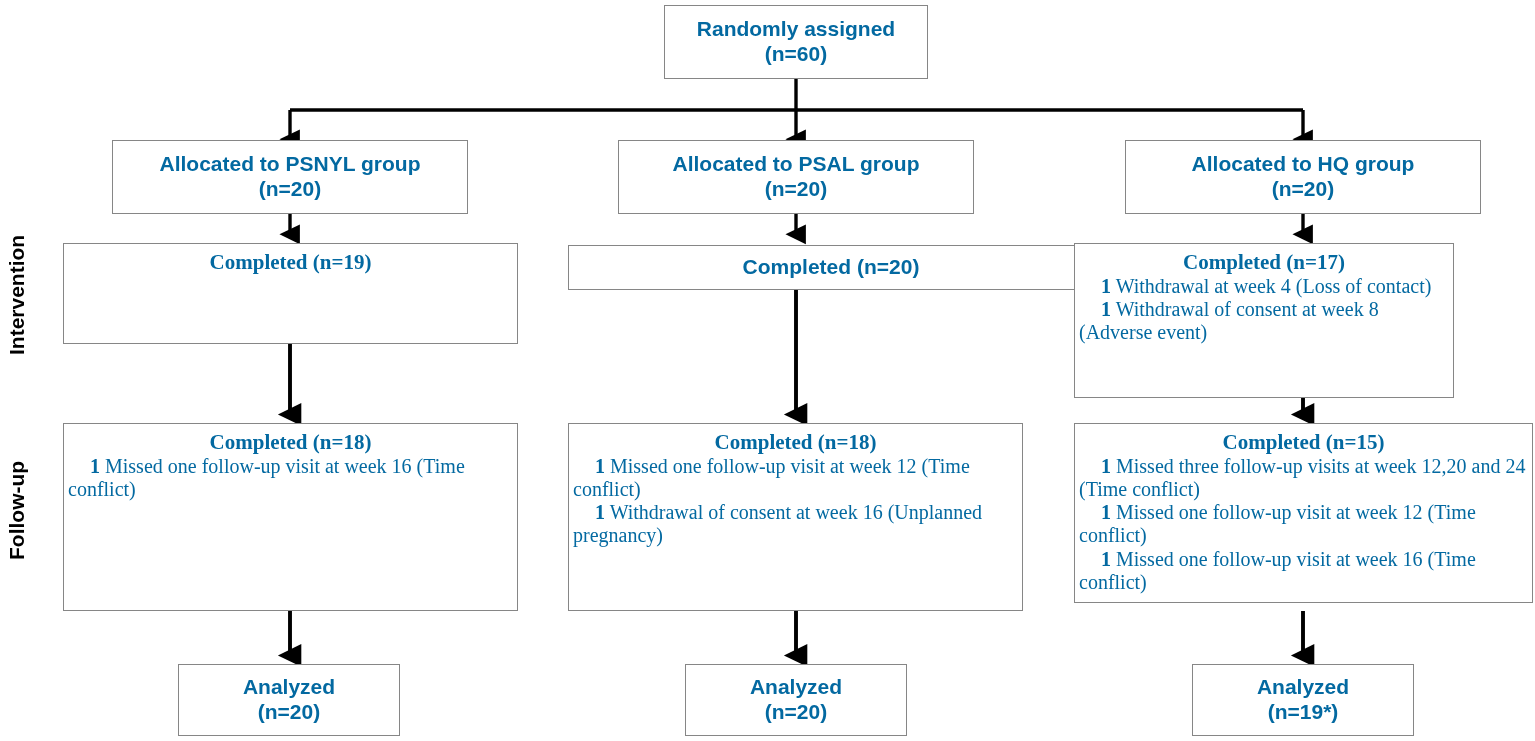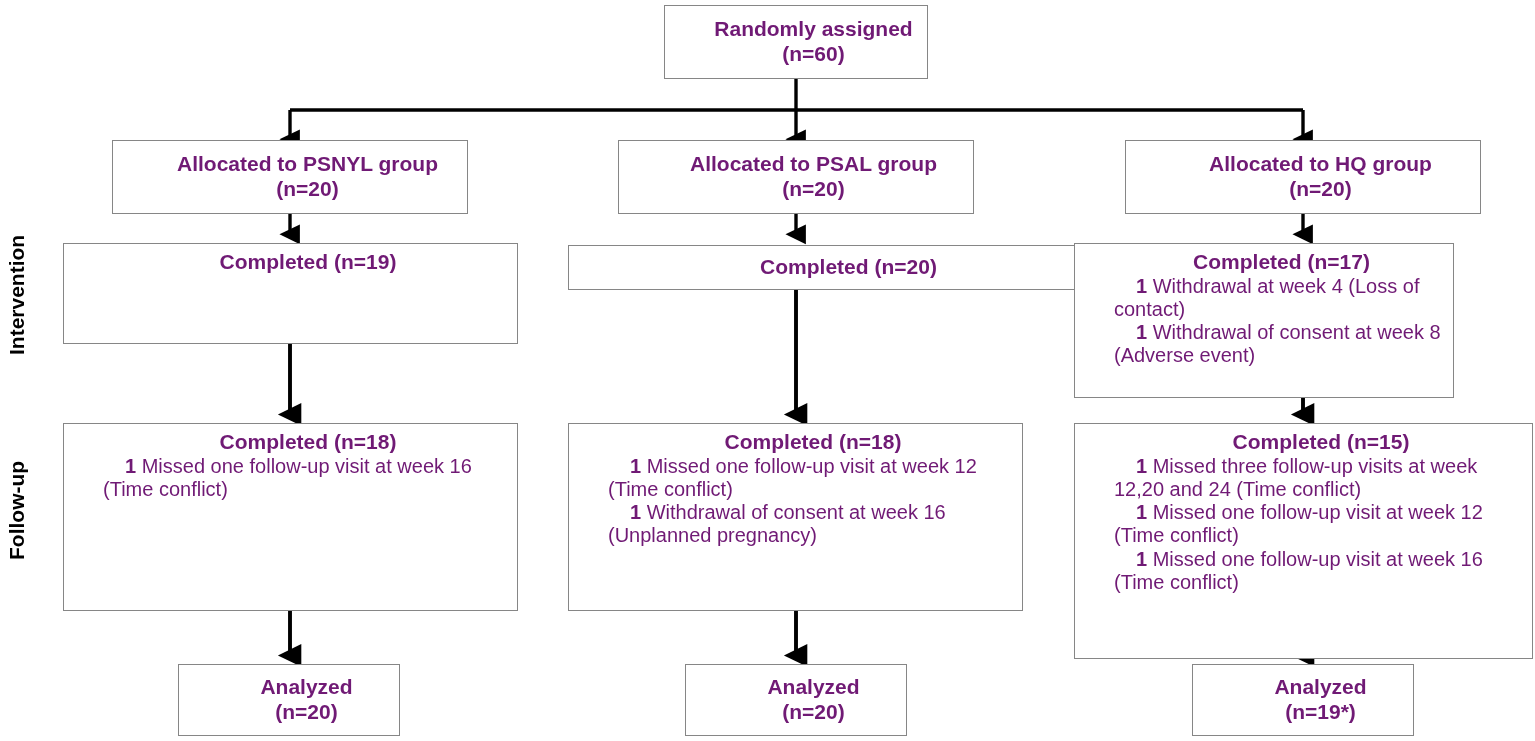--- a/index.html
+++ b/index.html
@@ -13,42 +13,42 @@
     height: 741px;
     background: #ffffff;
     font-family: "Liberation Sans", sans-serif;
     overflow: hidden;
   }
   .box {
     position: absolute;
     box-sizing: border-box;
     border: 1.5px solid #868686;
     background: #ffffff;
-    color: #701a75;
-    padding-left: 35px;
+    color: #0369a1;
   }
   .box-title {
     font-weight: bold;
     text-align: center;
     font-size: 21px;
     line-height: 1.18;
     white-space: pre-line;
   }
   .box-centered {
     display: flex;
     flex-direction: column;
     align-items: center;
     justify-content: center;
   }
   .box-top {
     display: flex;
     flex-direction: column;
     align-items: stretch;
     justify-content: flex-start;
     padding-top: 6px;
+    font-family: Liberation Serif, serif;
   }
   .detail-list {
     margin: 0;
     padding: 0;
     list-style: none;
   }
   .detail-item {
     font-size: 20px;
     line-height: 1.16;
     text-align: left;
@@ -157,21 +157,21 @@
   </div>
 
   <div class="box box-top" style="left:568px; top:423px; width:455px; height:188px;">
     <div class="box-title">Completed  (n=18)</div>
     <ul class="detail-list">
         <li class="detail-item"><b>1</b><span> Missed one follow-up visit at week 12 (Time conflict)</span></li>
         <li class="detail-item"><b>1</b><span> Withdrawal of consent at week 16 (Unplanned pregnancy)</span></li>
       </ul>
   </div>
 
-  <div class="box box-top" style="left:1074px; top:423px; width:459px; height:236px;">
+  <div class="box box-top" style="left:1074px; top:423px; width:459px; height:180px;">
     <div class="box-title">Completed  (n=15)</div>
     <ul class="detail-list">
         <li class="detail-item"><b>1</b><span> Missed three follow-up visits at week 12,20 and 24 (Time conflict)</span></li>
         <li class="detail-item"><b>1</b><span> Missed one follow-up visit at week 12 (Time conflict)</span></li>
         <li class="detail-item"><b>1</b><span> Missed one follow-up visit at week 16 (Time conflict)</span></li>
       </ul>
   </div>
 
   <div class="box box-centered" style="left:178px; top:664px; width:222px; height:72px;">
     <div class="box-title">Analyzed

